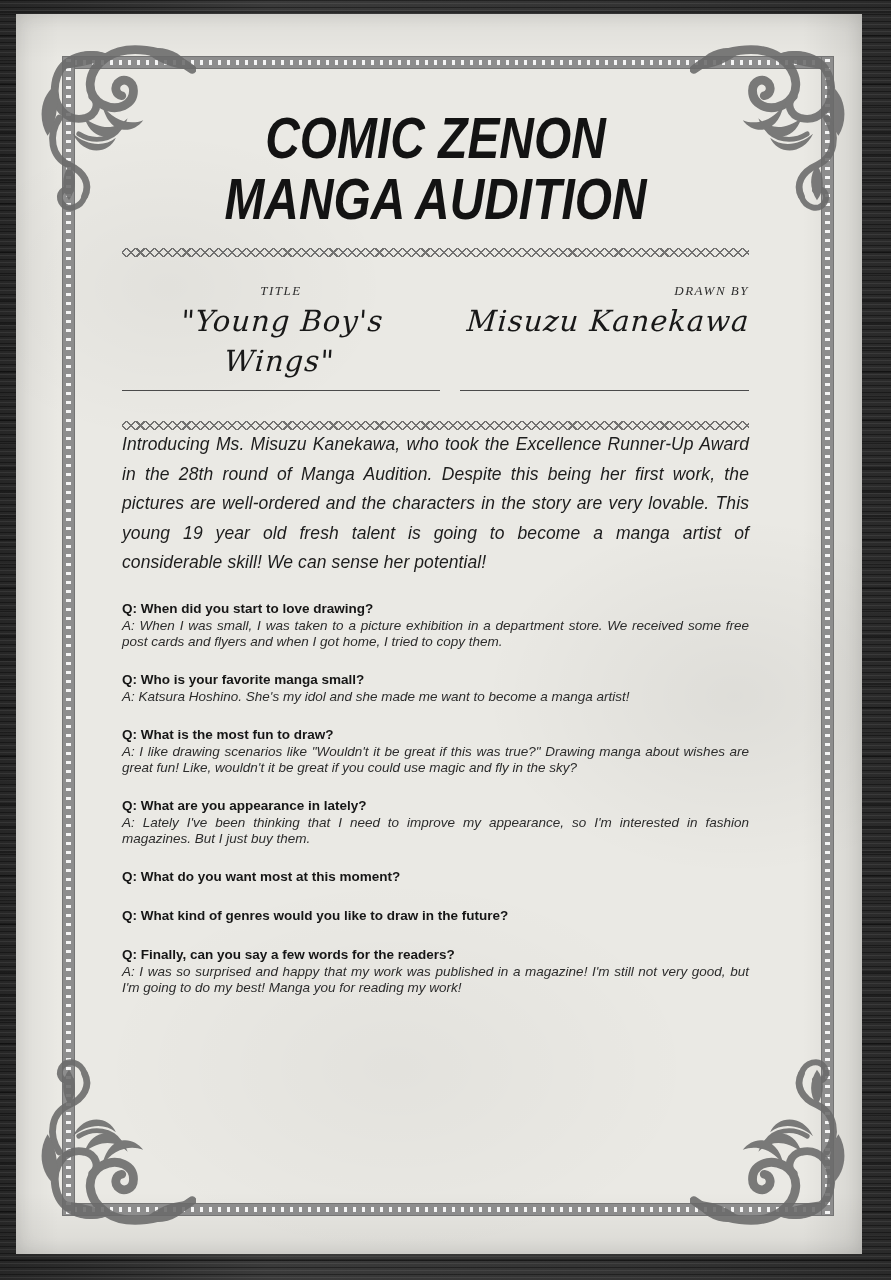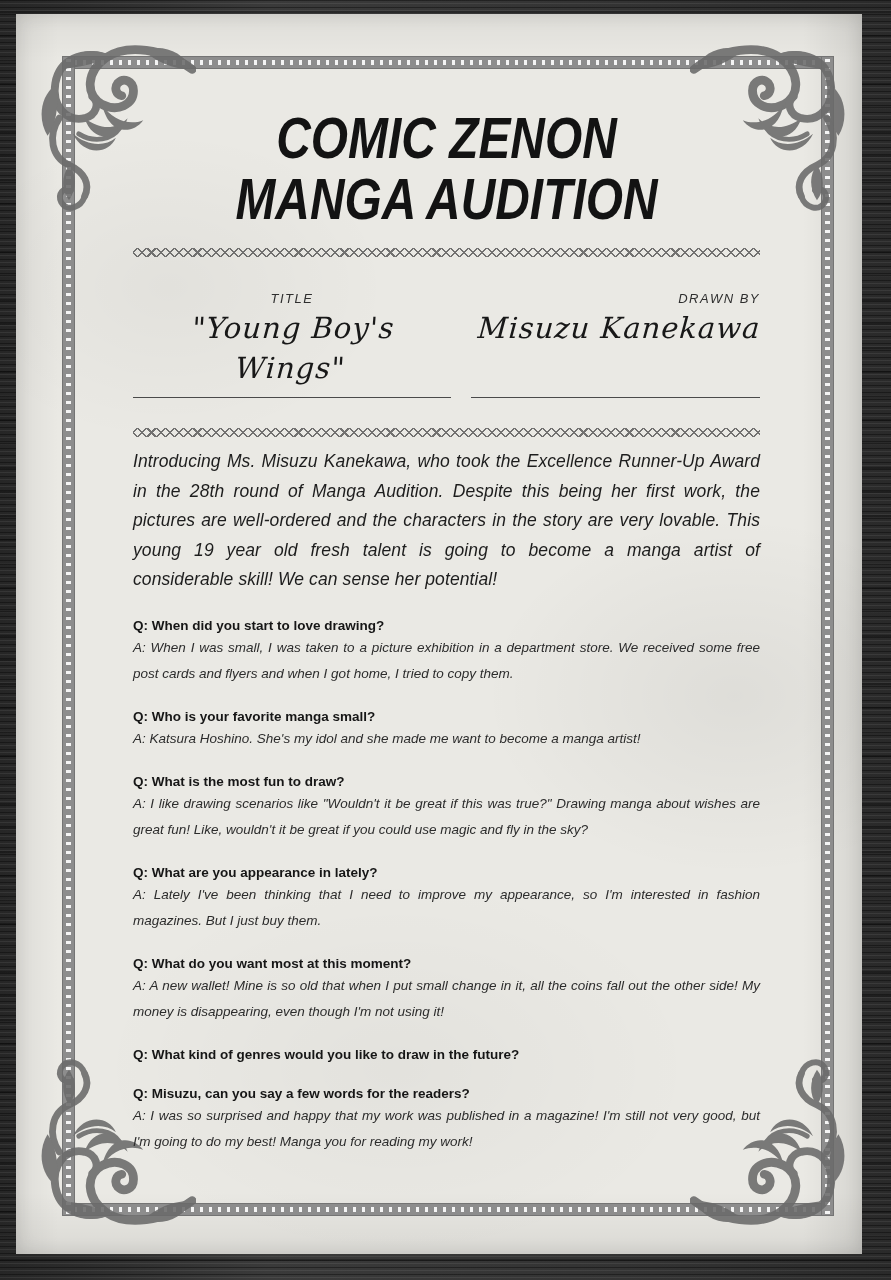--- a/index.html
+++ b/index.html
@@ -46,56 +46,56 @@
 
   
   .corner { position:absolute; width:168px; height:180px; opacity:.88; }
   .corner svg { width:100%; height:100%; }
   .corner.tl { top:22px; left:12px; }
   .corner.tr { top:22px; right:4px; transform:scaleX(-1); }
   .corner.bl { bottom:20px; left:12px; transform:scaleY(-1); }
   .corner.br { bottom:20px; right:4px; transform:scale(-1,-1); }
 
   
-  .content { position:absolute; left:117px; top:0; width:627px; color:#1f1f1f; }
+  .content { position:absolute; left:106px; top:0; width:627px; color:#1f1f1f; }
 
   .page-title { margin-top:94px; text-align:center; font-weight:bold; font-style:italic; color:#131313; }
   .page-title .line { font-size:57px; line-height:61px; display:block; transform:scaleX(.84); transform-origin:50% 50%; letter-spacing:0; white-space:nowrap; }
 
   .divider {
     height:9px; margin-top:18px; opacity:.75;
     background-image:
       repeating-linear-gradient(45deg,  transparent 0 2.5px, #4a4a4a 2.5px 4px, transparent 4px 6.5px),
       repeating-linear-gradient(135deg, transparent 0 2.5px, #4a4a4a 2.5px 4px, transparent 4px 6.5px);
   }
   .divider.second { margin-top:30px; }
 
-  .credits-labels { margin-top:34px; display:flex; }
+  .credits-labels { margin-top:26px; display:flex;font-family:Liberation Serif, serif; }
   .credits-labels .cell, .credits-values .cell { text-align:center; }
   .cell.l { width:318px; }
   .cell.r { width:289px; margin-left:auto;text-align:right; }
   .credit-label { font-size:13px; font-style:italic; letter-spacing:1.5px; color:#2e2e2e; }
 
   .credits-values { margin-top:2px; display:flex; }
   .credits-values .cell { border-bottom:1px solid #4a4a4a; padding-bottom:9px; }
   .handwriting {
     font-family:"DejaVu Serif", serif; font-style:italic;
     font-size:29px; line-height:40px; color:#181818; letter-spacing:1px;
     transform:skewX(-4deg); display:inline-block;
   }
 
   .intro {
-    margin-top:10px; font-size:17.5px; line-height:29.5px;
+    font-size:17.5px; line-height:29.5px;
     font-style:italic; text-align:justify; color:#1d1d1d; letter-spacing:.1px;
   }
 
   .qa-list { margin-top:22px; }
   .qa + .qa { margin-top:21px; }
   .qa .q { font-size:13.5px; line-height:18px; font-weight:bold; color:#161616; }
-  .qa .a { font-size:13.5px; line-height:26px; font-style:italic; color:#2c2c2c; text-align:justify; }
+  .qa .a { font-size:13.5px; line-height:16px; font-style:italic; color:#2c2c2c; text-align:justify; }
 </style>
 </head>
 <body>
 
 <svg width="0" height="0" style="position:absolute">
   <defs>
     <g id="ornament-corner" stroke="#6a6a6a" fill="none" stroke-linecap="round">
       <path stroke-width="9" d="M168,34 C140,12 100,8 80,22 C60,36 58,60 76,70 C92,78 108,70 108,56 C108,46 98,42 92,48 C88,53 90,60 96,61"></path>
       <path stroke-width="8" d="M80,22 C56,14 32,24 28,48 C24,72 40,88 58,84 C70,81 74,68 66,62"></path>
       <path stroke-width="7" d="M32,84 C20,102 24,124 42,132 C58,139 64,152 58,164"></path>
@@ -184,27 +184,26 @@
           <div class="a">A: I like drawing scenarios like "Wouldn't it be great if this was true?" Drawing manga about wishes are great fun! Like, wouldn't it be great if you could use magic and fly in the sky?</div>
         </div>
 
         <div class="qa">
           <div class="q">Q: What are you appearance in lately?</div>
           <div class="a">A: Lately I've been thinking that I need to improve my appearance, so I'm interested in fashion magazines. But I just buy them.</div>
         </div>
 
         <div class="qa">
           <div class="q">Q: What do you want most at this moment?</div>
-          <div class="a">A: A new wallet! Mine is so old that when I put small change in it, all the coins fall out the other side! My money is disappearing, even though I'm not using it!</div>
         </div>
 
         <div class="qa">
           <div class="q">Q: What kind of genres would you like to draw in the future?</div>
         </div>
 
         <div class="qa">
-          <div class="q">Q: Misuzu, can you say a few words for the readers?</div>
+          <div class="q">Q: Finally, can you say a few words for the readers?</div>
           <div class="a">A: I was so surprised and happy that my work was published in a magazine! I'm still not very good, but I'm going to do my best! Manga you for reading my work!</div>
         </div>
       </div>
 
   </div>
 </div>
 
 </body></html>

